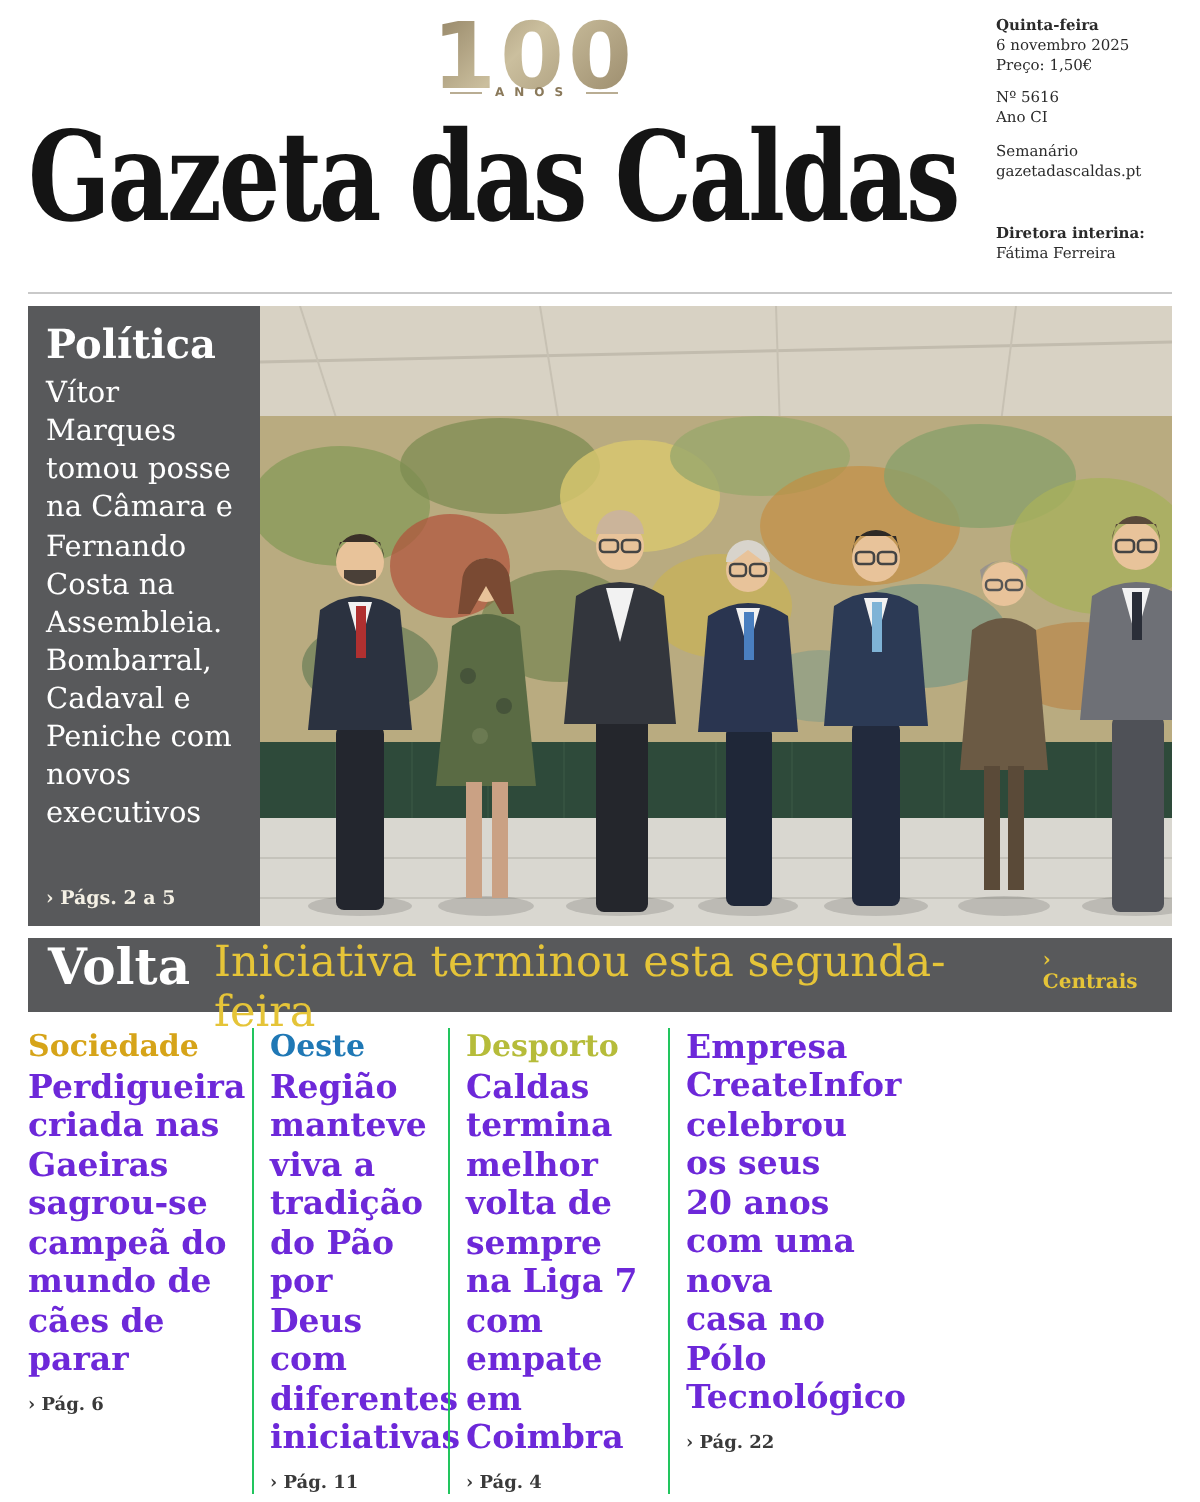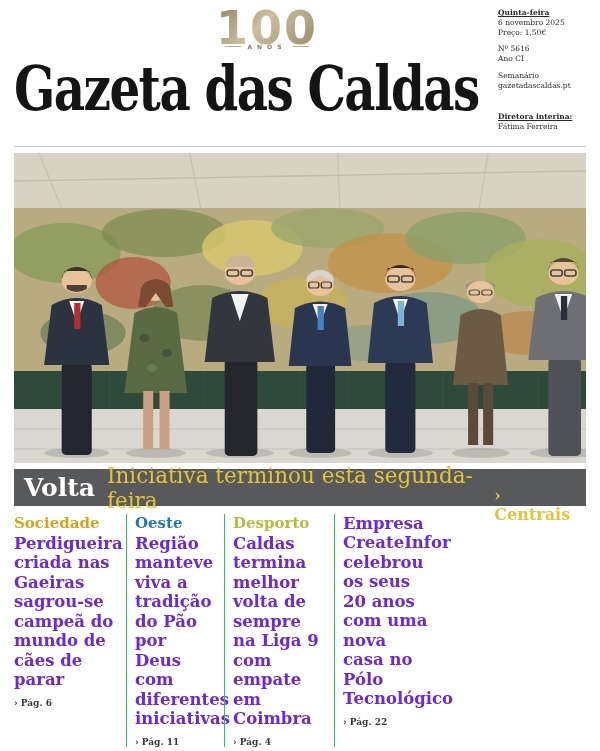--- a/index.html
+++ b/index.html
@@ -16,41 +16,41 @@
                -webkit-background-clip:text; background-clip:text; color:transparent; }
   .anniv-sub { display:flex; align-items:center; justify-content:center; gap:6px; margin-top:-7px; }
   .anniv-line { width:16px; height:1px; background:#b9ad93; }
   .anniv-label { font-family:"DejaVu Sans","Liberation Sans",sans-serif; font-size:6px;
                  letter-spacing:5px; color:#8a795a; font-weight:bold; }
   .title { position:absolute; left:0; top:46px; width:500px;
            font-size:62px; font-weight:bold; letter-spacing:-2px; color:#141414;
            transform:scaleX(0.78); transform-origin:left center; white-space:nowrap; }
   .info { position:absolute; right:0; top:2px; width:88px; font-size:7.5px;
           line-height:1.3; color:#2a2a2a; }
-  .info .b { font-weight:bold;text-decoration:underline; }
+  .info .b { font-weight:bold; }
   .info .grp { margin-bottom:7px; }
   .info .grp-dir { margin-top:22px; }
 
   .rule { border:0; border-top:1px solid #c9c9c9; margin:2px 0 6px 0; }
 
   
   .main { display:flex; height:310px; }
   .lead { width:116px; background:#58595b; color:#fff; padding:7px 9px 8px 9px;
           display:flex; flex-direction:column; }
   .lead-section { font-size:20px; font-weight:bold; margin-bottom:4px; }
   .lead-headline { font-size:14.5px; line-height:1.32; }
   .lead-pages { margin-top:auto; font-size:9.5px; font-weight:bold; color:#f4f0e4; }
   .photo { flex:1; }
 
   
   .banner { margin-top:6px; background:#58595b; height:37px; display:flex;
-            align-items:center; padding:12px 10px; }
+            align-items:flex-start; padding:0 10px; }
   .banner-kicker { color:#fff; font-size:25px; font-weight:bold; margin-right:12px; }
   .banner-headline { color:#e5c438; font-size:21.5px; }
-  .banner-pages { color:#e5c438; font-size:16px; font-weight:bold; margin-left:auto; padding-top:6px;margin-top:28px; }
+  .banner-pages { color:#e5c438; font-size:10px; font-weight:bold; margin-left:auto; padding-top:6px; }
 
   
   .stories { margin-top:8px; display:grid; grid-template-columns:112px 98px 110px 98px 1fr;
              border-bottom:1px solid #c9c9c9; padding-bottom:8px; min-height:152px; }
   .story { padding:0 8px; }
   .story:first-child { padding-left:0; }
   .story:last-child { padding-right:0; }
   .story + .story { border-left:1px solid #22c55e; }
   .cat { font-size:15px; font-weight:bold; margin-bottom:2px; }
   .hl { font-size:16.5px; font-weight:bold; line-height:1.18; color:#6d28d9; }
@@ -88,20 +88,25 @@
       <div class="grp grp-dir">
         <div class="b">Diretora interina:</div>
         <div>Fátima Ferreira</div>
       </div>
     </div>
   </header>
 
   <hr class="rule">
 
   <section class="main">
+    <div class="lead">
+      <div class="lead-section">Política</div>
+      <div class="lead-headline">Vítor Marques tomou posse na Câmara e Fernando Costa na Assembleia. Bombarral, Cadaval e Peniche com novos executivos</div>
+      <div class="lead-pages">› Págs. 2 a 5</div>
+    </div>
 
     <svg class="photo" viewBox="0 0 456 310" preserveAspectRatio="none">
       <rect x="0" y="0" width="456" height="62" fill="#d8d2c4"></rect>
       <line x1="0" y1="28" x2="456" y2="18" stroke="#c2bcae" stroke-width="1.5"></line>
       <line x1="40" y1="62" x2="20" y2="0" stroke="#c7c1b3" stroke-width="1"></line>
       <line x1="150" y1="62" x2="140" y2="0" stroke="#c7c1b3" stroke-width="1"></line>
       <line x1="260" y1="62" x2="258" y2="0" stroke="#c7c1b3" stroke-width="1"></line>
       <line x1="370" y1="62" x2="378" y2="0" stroke="#c7c1b3" stroke-width="1"></line>
       <rect x="0" y="55" width="456" height="163" fill="#b9ab80"></rect>
       <ellipse cx="40" cy="100" rx="45" ry="30" fill="#8a9b5a" opacity="0.8"></ellipse>
@@ -225,21 +230,21 @@
       <div class="hl">Perdigueira criada nas Gaeiras sagrou-se campeã do mundo de cães de parar</div>
       <div class="pg">› Pág. 6</div>
     </article>
     <article class="story">
       <div class="cat" style="color: rgb(31, 120, 181);">Oeste</div>
       <div class="hl">Região manteve viva a tradição do Pão por Deus com diferentes iniciativas</div>
       <div class="pg">› Pág. 11</div>
     </article>
     <article class="story">
       <div class="cat" style="color: rgb(182, 188, 58);">Desporto</div>
-      <div class="hl">Caldas termina melhor volta de sempre na Liga 9 com empate em Coimbra</div>
+      <div class="hl">Caldas termina melhor volta de sempre na Liga 7 com empate em Coimbra</div>
       <div class="pg">› Pág. 4</div>
     </article>
     <article class="story">
       <div class="hl">Empresa CreateInfor celebrou os seus 20 anos com uma nova casa no Pólo Tecnológico</div>
       <div class="pg">› Pág. 22</div>
     </article>
   </section>
 
 </div>
 

